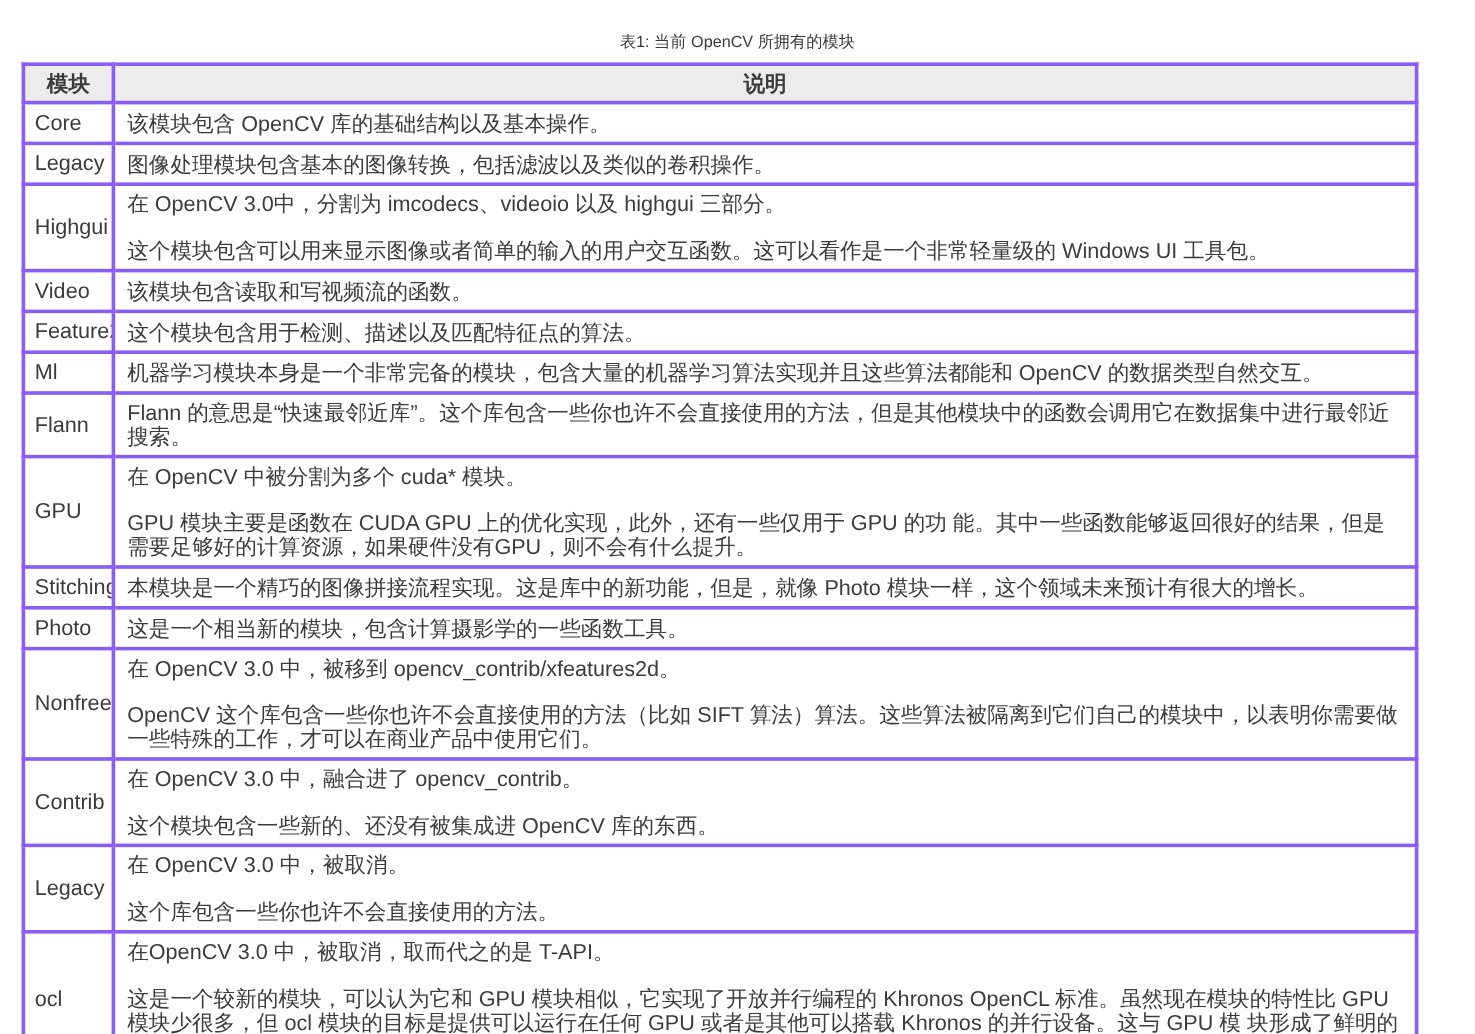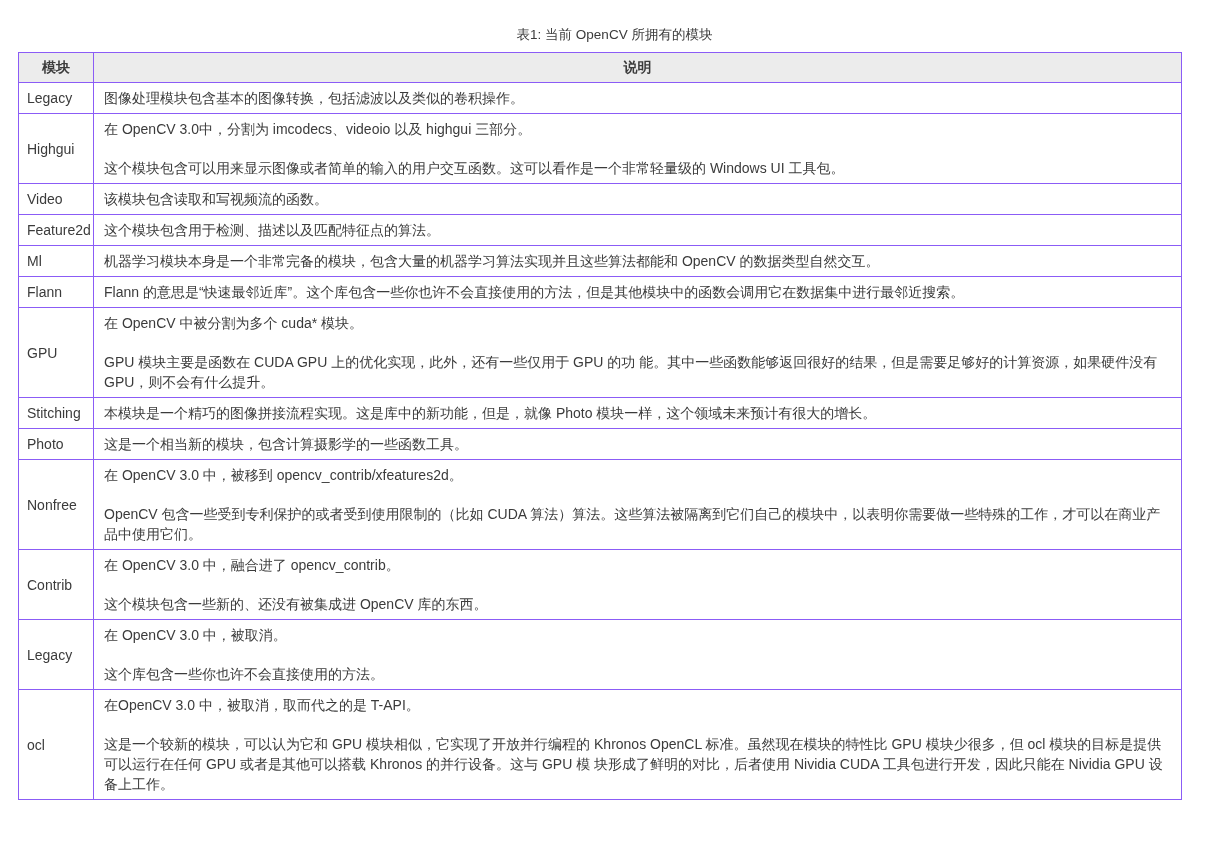--- a/index.html
+++ b/index.html
@@ -24,22 +24,22 @@
     color: #3b3b3b;
   }
   table.module-table {
     border-collapse: collapse;
     table-layout: fixed;
     margin: 7px 0 0 18px;
     width: 1164px;
   }
   table.module-table th,
   table.module-table td {
-    border: 1px solid #8b5cf6;
-    font-size: 14px;
+    border: 3px solid #8b5cf6;
+    font-size: 18px;
     color: #3b3b3b;
   }
   table.module-table th {
     background: #ececec;
     height: 29px;
     font-weight: bold;
     text-align: center;
     padding: 0 4px;
   }
   col.module-col { width: 75px; }
@@ -74,20 +74,26 @@
       <col class="module-col">
       <col class="desc-col">
     </colgroup>
     <thead>
       <tr>
         <th>模块</th>
         <th>说明</th>
       </tr>
     </thead>
     <tbody id="table-body">
+  <tr>
+    <td class="module-cell">Core</td>
+    <td class="desc-cell">
+            <p>该模块包含 OpenCV 库的基础结构以及基本操作。</p>
+          </td>
+  </tr>
 
   <tr>
     <td class="module-cell">Legacy</td>
     <td class="desc-cell">
             <p>图像处理模块包含基本的图像转换，包括滤波以及类似的卷积操作。</p>
           </td>
   </tr>
 
   <tr>
     <td class="module-cell">Highgui</td>
@@ -146,21 +152,21 @@
     <td class="module-cell">Photo</td>
     <td class="desc-cell">
             <p>这是一个相当新的模块，包含计算摄影学的一些函数工具。</p>
           </td>
   </tr>
 
   <tr>
     <td class="module-cell">Nonfree</td>
     <td class="desc-cell">
             <p>在 OpenCV 3.0 中，被移到 opencv_contrib/xfeatures2d。</p>
-            <p>OpenCV 包含一些受到专利保护的或者受到使用限制的（比如 CUDA 算法）算法。这些算法被隔离到它们自己的模块中，以表明你需要做一些特殊的工作，才可以在商业产品中使用它们。</p>
+            <p>OpenCV 这个库包含一些你也许不会直接使用的方法（比如 SIFT 算法）算法。这些算法被隔离到它们自己的模块中，以表明你需要做一些特殊的工作，才可以在商业产品中使用它们。</p>
           </td>
   </tr>
 
   <tr>
     <td class="module-cell">Contrib</td>
     <td class="desc-cell">
             <p>在 OpenCV 3.0 中，融合进了 opencv_contrib。</p>
             <p>这个模块包含一些新的、还没有被集成进 OpenCV 库的东西。</p>
           </td>
   </tr>

